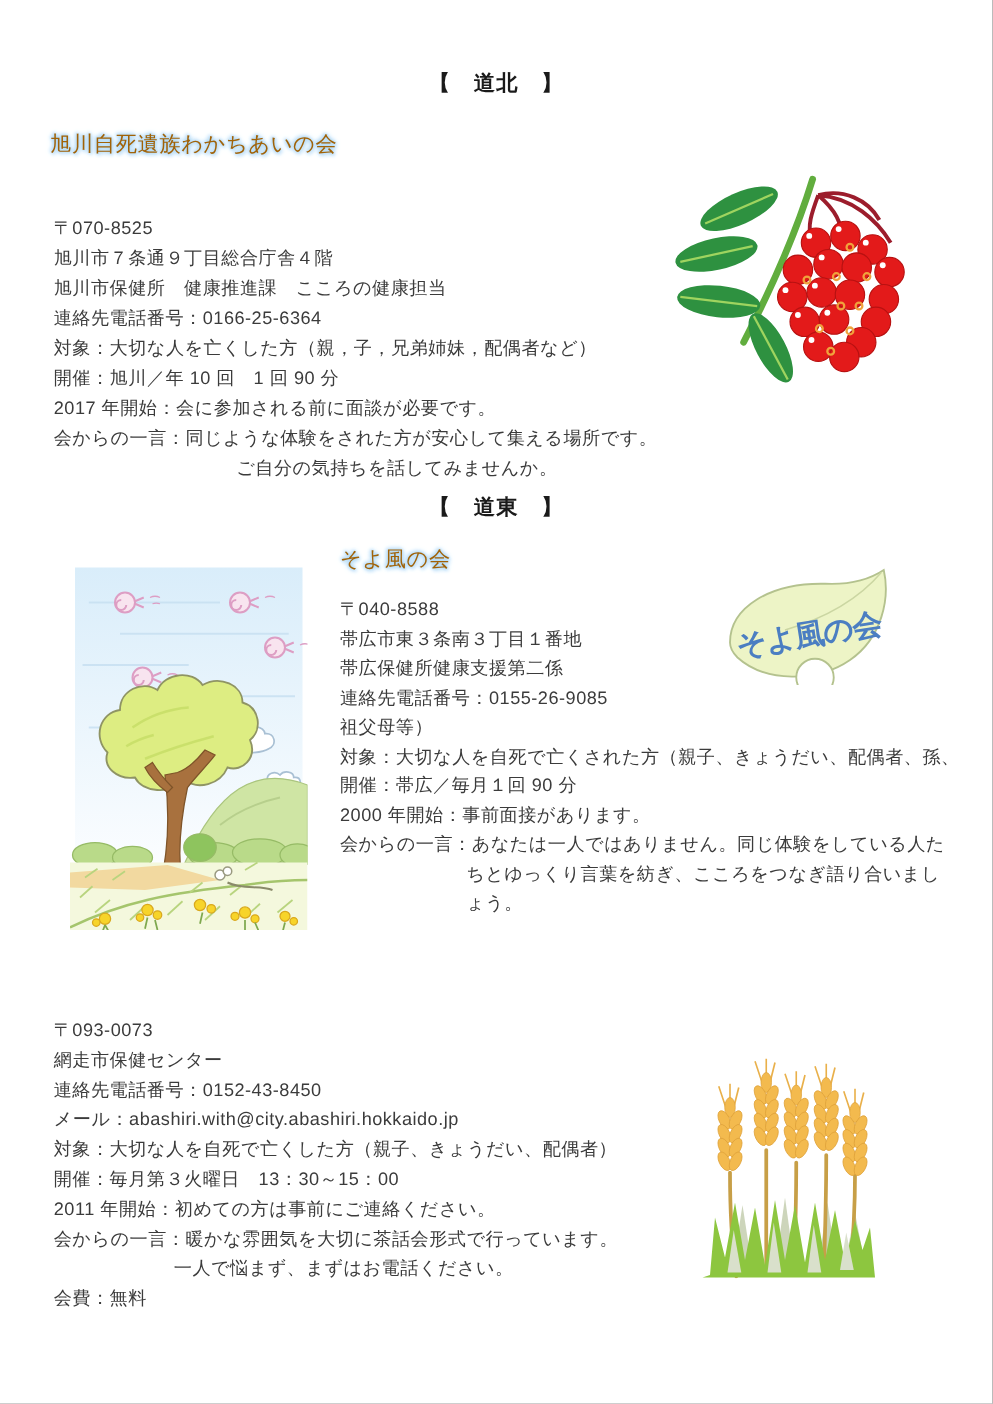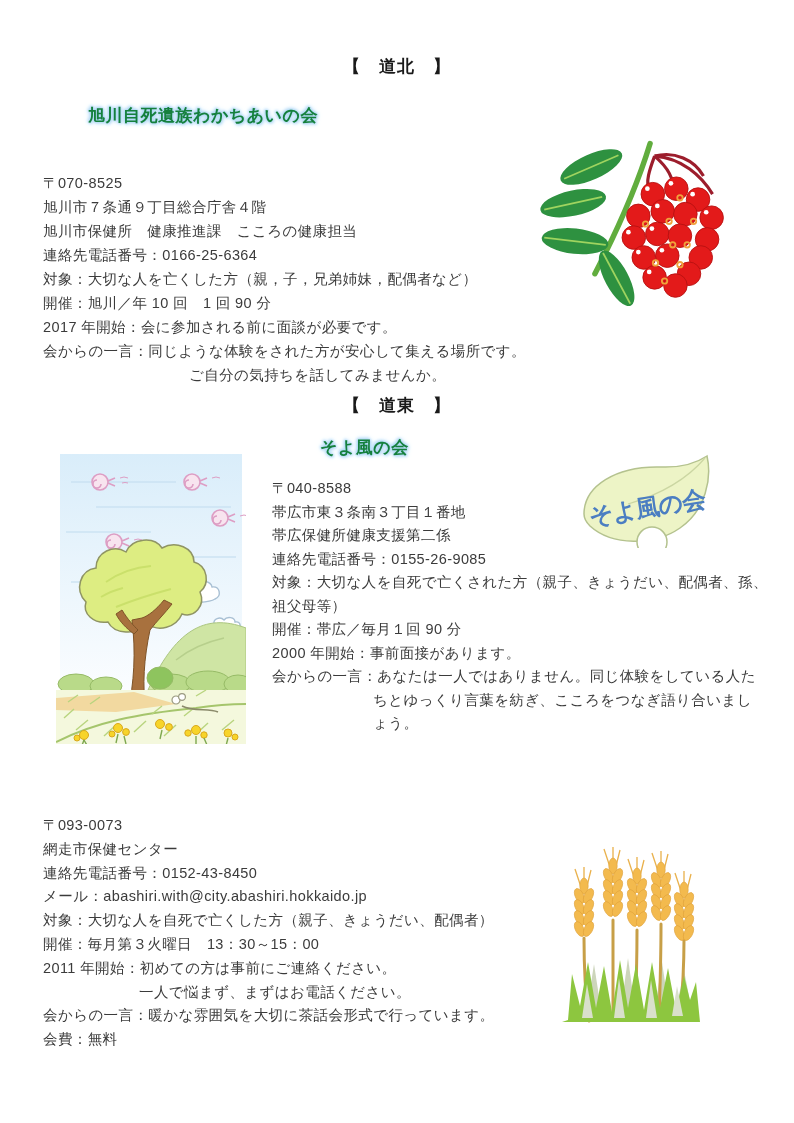--- a/index.html
+++ b/index.html
@@ -6,25 +6,24 @@
   .page{
     position:relative;width:794px;height:1123px;margin:0 auto;background:#ffffff;
     font-family:"Liberation Sans","DejaVu Sans",sans-serif;overflow:hidden;
     color:#3b3b3b;
   }
   .region-heading{
     position:absolute;left:0;width:794px;text-align:center;
     font-size:17px;font-weight:bold;color:#1a1a1a;letter-spacing:1px;
   }
   .group-title{
-    position:absolute;font-size:17px;font-weight:bold;color:#15803d;letter-spacing:0.5px;
+    position:absolute;font-size:17px;font-weight:normal;color:#a16207;letter-spacing:0.5px;
     text-shadow:0 0 2px #aed7f5,0 0 4px #aed7f5,0 0 6px #bfe1f8,
                 1px 1px 3px #aed7f5,-1px -1px 3px #aed7f5;
     white-space:pre;
-    margin-left:48px;
   }
   .body-block{position:absolute;font-size:14.5px;letter-spacing:0.4px;}
   .ln{white-space:pre;}
   .b1 .ln{line-height:24px;}
   .b2 .ln{line-height:23.5px;}
   .b3 .ln{line-height:23.8px;}
   .ind1{padding-left:146px;}
   .ind2{padding-left:101px;}
   .ind3{padding-left:96px;}
   .ill{position:absolute;}
@@ -247,22 +246,22 @@
     </g>
   </svg>
 
   <div class="group-title" style="left:272px;top:436px;">そよ風の会</div>
 
   <div class="body-block b2" style="left:272px;top:477px;">
     <div class="ln">〒040-8588</div>
     <div class="ln">帯広市東３条南３丁目１番地</div>
     <div class="ln">帯広保健所健康支援第二係</div>
     <div class="ln">連絡先電話番号：0155-26-9085</div>
+    <div class="ln">祖父母等）</div>
     <div class="ln">対象：大切な人を自死で亡くされた方（親子、きょうだい、配偶者、孫、</div>
-    <div class="ln">祖父母等）</div>
     <div class="ln">開催：帯広／毎月１回 90 分</div>
     <div class="ln">2000 年開始：事前面接があります。</div>
     <div class="ln">会からの一言：あなたは一人ではありません。同じ体験をしている人た</div>
     <div class="ln ind2">ちとゆっくり言葉を紡ぎ、こころをつなぎ語り合いまし</div>
     <div class="ln ind2">ょう。</div>
   </div>
 
   <svg class="ill" style="left:576px;top:454px;width:140px;height:94px;" viewBox="0 0 140 94">
     <path d="M8,60 C8,32 40,12 84,13 C106,14 122,8 131,2 C136,24 130,56 104,74 C78,92 36,92 14,72 C10,68 8,64 8,60 Z" fill="#edf4c6" stroke="#b4c28e" stroke-width="1.5"></path>
     <path d="M129,4 C112,24 86,40 52,50" fill="none" stroke="#cbd6a2" stroke-width="1.2"></path>
@@ -272,22 +271,22 @@
 
 
   <div class="body-block b3" style="left:43px;top:814px;">
     <div class="ln">〒093-0073</div>
     <div class="ln">網走市保健センター</div>
     <div class="ln">連絡先電話番号：0152-43-8450</div>
     <div class="ln">メール：abashiri.with@city.abashiri.hokkaido.jp</div>
     <div class="ln">対象：大切な人を自死で亡くした方（親子、きょうだい、配偶者）</div>
     <div class="ln">開催：毎月第３火曜日　13：30～15：00</div>
     <div class="ln">2011 年開始：初めての方は事前にご連絡ください。</div>
+    <div class="ln">会からの一言：暖かな雰囲気を大切に茶話会形式で行っています。</div>
     <div class="ln ind3">一人で悩まず、まずはお電話ください。</div>
-    <div class="ln">会からの一言：暖かな雰囲気を大切に茶話会形式で行っています。</div>
     <div class="ln">会費：無料</div>
   </div>
 
   <svg class="ill" style="left:556px;top:838px;width:148px;height:186px;" viewBox="0 0 148 186">
 
     <g fill="#cdd5bb">
       <polygon points="30,178 38,126 46,178"></polygon>
       <polygon points="64,178 72,120 80,178"></polygon>
       <polygon points="98,178 106,124 114,178"></polygon>
       <polygon points="120,172 128,132 136,174"></polygon>

